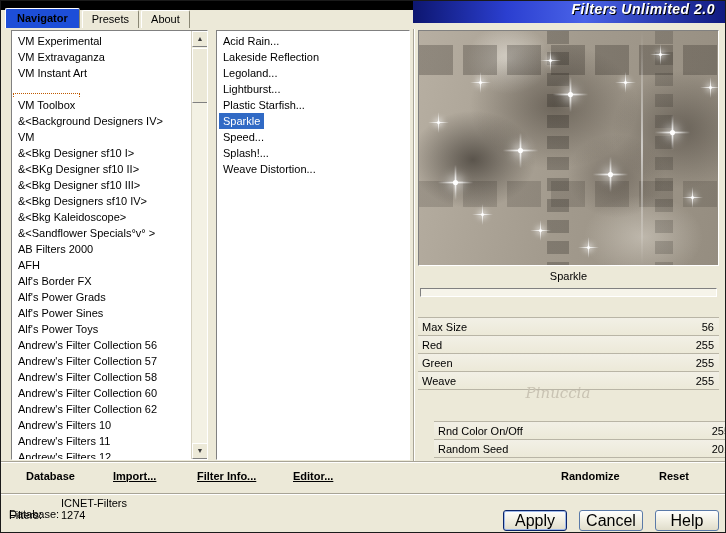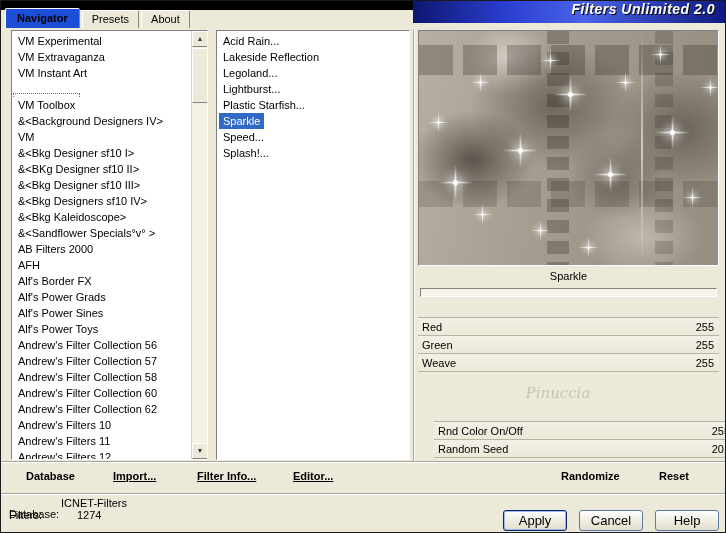--- a/index.html
+++ b/index.html
@@ -101,21 +101,21 @@
   
   .tb-label{position:absolute;top:469px;font-weight:bold;cursor:default;white-space:nowrap;}
   .tb-label.u{text-decoration:underline;}
   
   .st{position:absolute;white-space:nowrap;}
   
   .btn{
     position:absolute;top:509px;width:64px;height:21px;
     background:linear-gradient(180deg,#ffffff,#f2f0e4 45%,#e0ddcb);
     border:1px solid #5a7aa8;border-radius:3px;
-    font-size:13px;line-height:19px;text-align:center;cursor:default;
+    font-size:16px;line-height:19px;text-align:center;cursor:default;
   }
   .btn.default{border-color:#0a246a;box-shadow:inset 0 0 0 1px #9db7e8;}
 </style>
 </head>
 <body>
 
 <div class="fu-window">
 
   <div class="titlebar"></div>
   <div class="logo">Filters Unlimited 2.0</div>
@@ -169,20 +169,21 @@
     <div>
 
     <div class="lrow"><span>Acid Rain...</span></div>
         <div class="lrow"><span>Lakeside Reflection</span></div>
         <div class="lrow"><span>Legoland...</span></div>
         <div class="lrow"><span>Lightburst...</span></div>
         <div class="lrow"><span>Plastic Starfish...</span></div>
         <div class="lrow selected"><span>Sparkle</span></div>
         <div class="lrow"><span>Speed...</span></div>
         <div class="lrow"><span>Splash!...</span></div>
+        <div class="lrow"><span>Weave Distortion...</span></div>
       </div>
   </div>
 
   <div class="vgroove"></div>
 
   <div class="preview">
     <div class="canvas">
       <div class="filmrow"></div>
       <div class="filmrow b"></div>
       <div class="strip s1"></div>
@@ -204,20 +205,24 @@
       <div class="sp" style="left:168px;top:215px;"></div>
       <div class="sp" style="left:18px;top:90px;"></div>
     </div>
   </div>
 
   <div class="caption">Sparkle</div>
   <div class="progress"></div>
 
   <div class="params top">
 
+  <div class="prow">
+      <span class="plabel">Max Size</span>
+      <span class="pvalue">56</span>
+    </div>
       <div class="prow">
       <span class="plabel">Red</span>
       <span class="pvalue">255</span>
     </div>
       <div class="prow">
       <span class="plabel">Green</span>
       <span class="pvalue">255</span>
     </div>
       <div class="prow">
       <span class="plabel">Weave</span>
@@ -246,19 +251,19 @@
   <span class="tb-label u" style="left:112px;">Import...</span>
   <span class="tb-label u" style="left:196px;">Filter Info...</span>
   <span class="tb-label u" style="left:292px;">Editor...</span>
   <span class="tb-label" style="left:560px;">Randomize</span>
   <span class="tb-label" style="left:658px;">Reset</span>
 
   <div class="hgroove" style="top:492px;"></div>
   <span class="st" style="left:8px;top:507px;">Database:</span>
   <span class="st" style="left:60px;top:496px;">ICNET-Filters</span>
   <span class="st" style="left:8px;top:508px;">Filters:</span>
-  <span class="st" style="left:76px;top:508px;text-align:center;">1274</span>
+  <span class="st" style="left:60px;top:508px;text-align:center;">1274</span>
 
   <div class="btn default" style="left:502px;">Apply</div>
   <div class="btn" style="left:578px;">Cancel</div>
   <div class="btn" style="left:654px;">Help</div>
 
 </div>
 
 </body></html>

